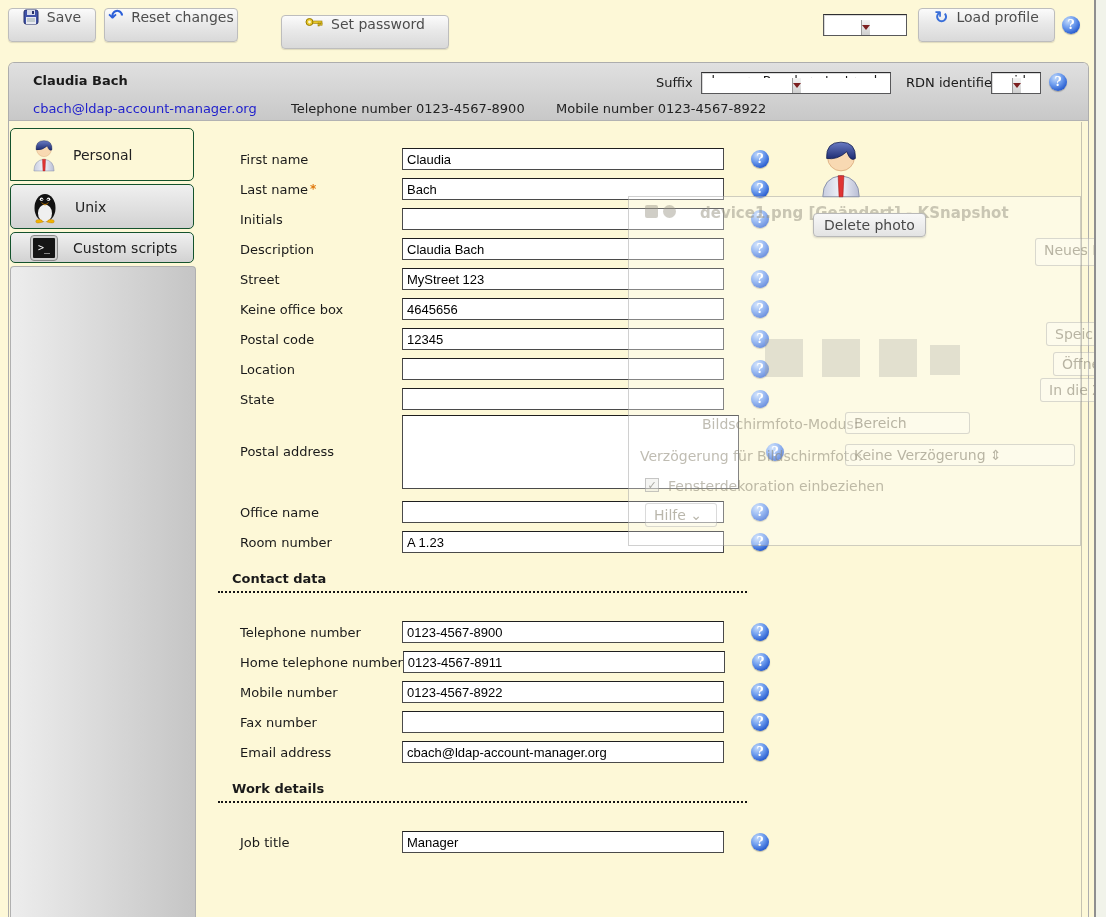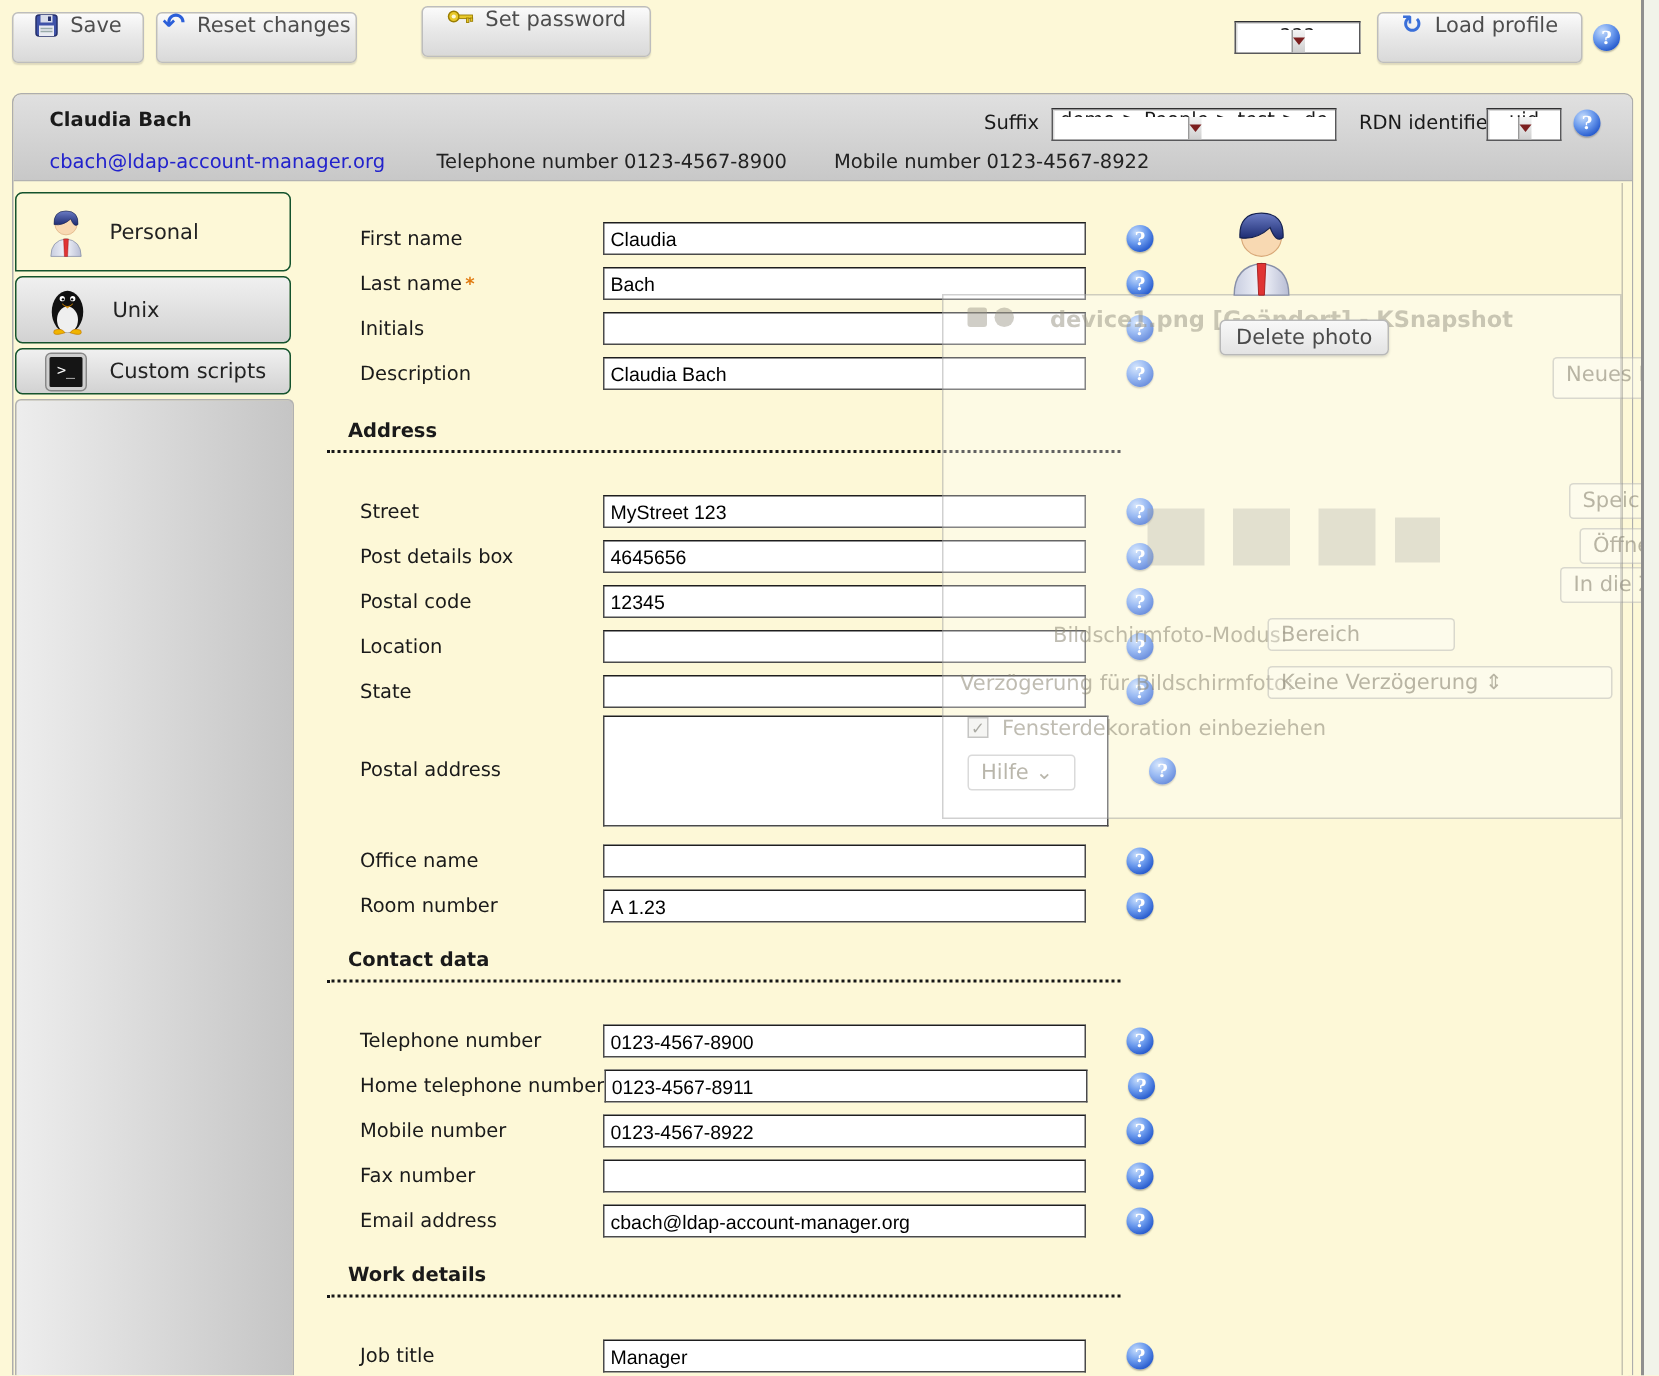--- a/index.html
+++ b/index.html
@@ -53,21 +53,21 @@
   }
   .select-arrow {
     width: 0; height: 0;
     border-left: 4px solid transparent; border-right: 4px solid transparent;
     border-top: 5px solid #7c1f1f;
   }
 
   
   .toolbar-save { left: 8px; top: 8px; width: 88px; }
   .toolbar-reset { left: 104px; top: 8px; width: 134px; }
-  .toolbar-password { left: 281px; top: 4px; width: 153px; }
+  .toolbar-password { left: 281px; top: 15px; width: 168px; }
   .toolbar-load { left: 918px; top: 8px; width: 137px; }
   .profile-select { left: 823px; top: 14px; width: 84px; }
   .toolbar-help { position: absolute; left: 1062px; top: 16px; }
   .icon-undo { color: #2b5fd9; font-size: 18px; font-weight: bold; line-height: 14px; }
   .icon-reload { color: #3a6fd9; font-size: 17px; font-weight: bold; line-height: 16px; }
 
   
   .main-panel {
     position: absolute; left: 8px; top: 62px; width: 1081px; height: 855px;
     border: 1px solid #adadad; border-bottom: none;
@@ -320,29 +320,28 @@
     <label>Initials</label>
     <input type="text" value="" style="">
     <span class="help">?</span>
   </div>
   <div class="row">
     <label>Description</label>
     <input type="text" value="Claudia Bach" style="">
     <span class="help">?</span>
   </div>
 
-  <div class="section-heading">Address</div>
 
   <div class="row">
     <label>Street</label>
     <input type="text" value="MyStreet 123" style="">
     <span class="help">?</span>
   </div>
   <div class="row">
-    <label>Post details box</label>
+    <label>Keine office box</label>
     <input type="text" value="4645656" style="">
     <span class="help">?</span>
   </div>
   <div class="row">
     <label>Postal code</label>
     <input type="text" value="12345" style="">
     <span class="help">?</span>
   </div>
   <div class="row">
     <label>Location</label>

